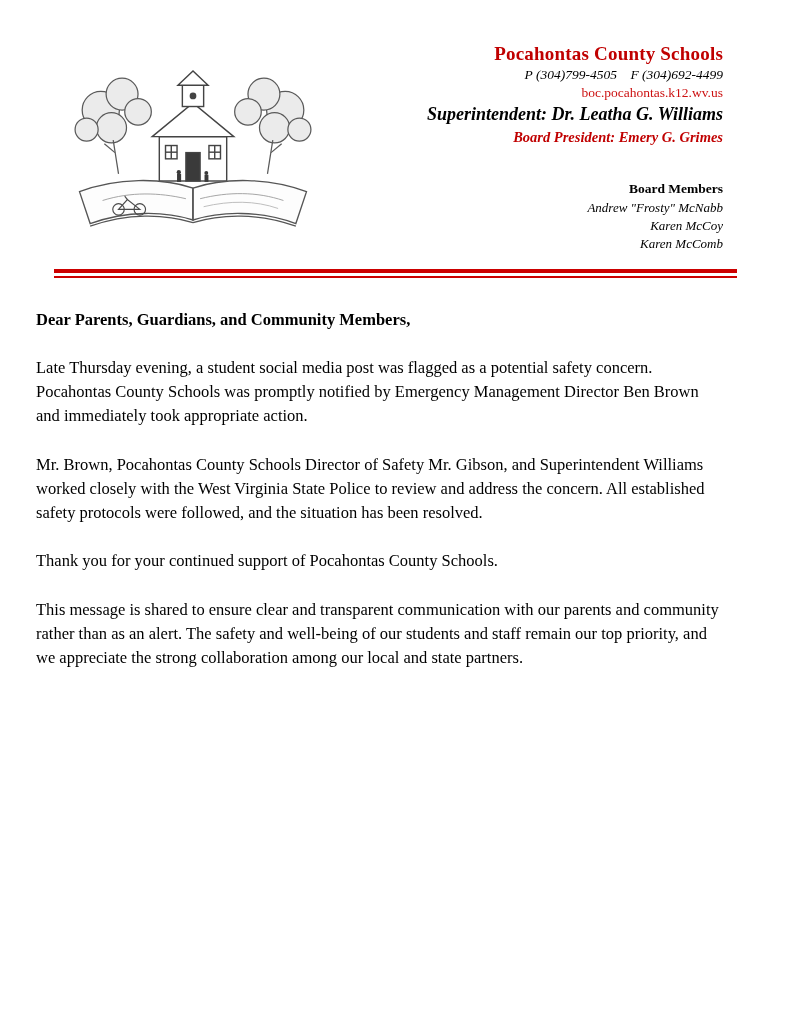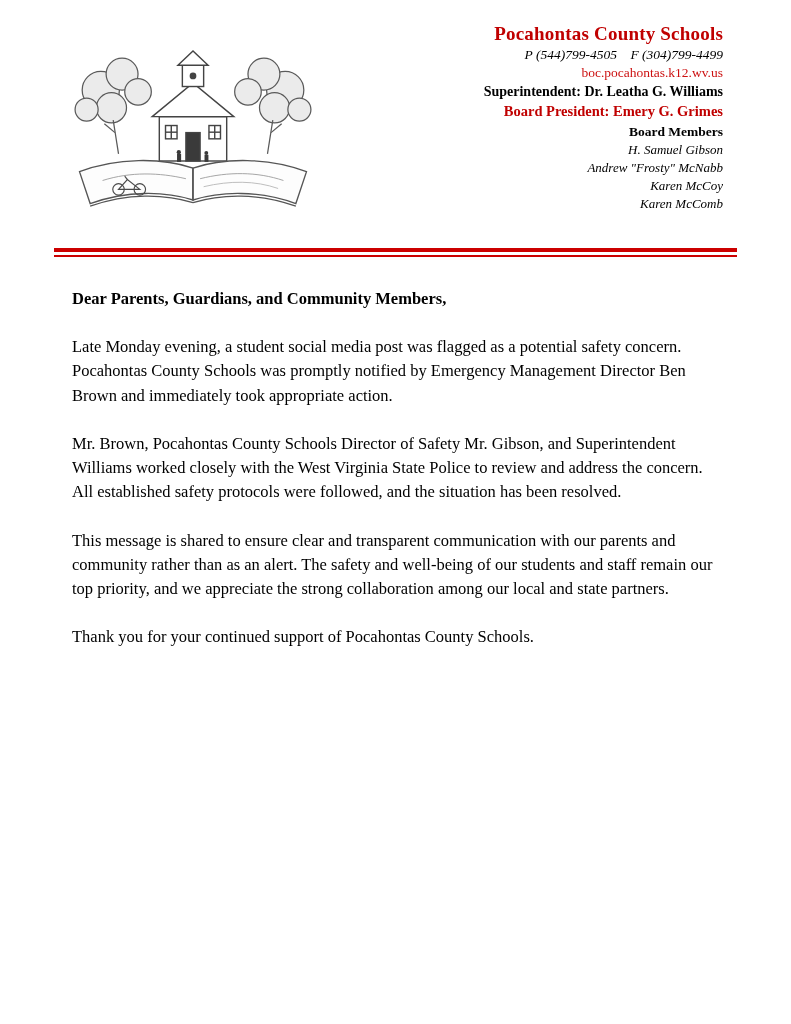--- a/index.html
+++ b/index.html
@@ -6,40 +6,40 @@
   * { margin: 0; padding: 0; box-sizing: border-box; }
   html, body { background: #ffffff; }
   body {
     width: 791px; height: 1024px;
     font-family: "Liberation Serif", serif;
     color: #000;
   }
   .page { width: 791px; height: 1024px; background: #fff; position: relative; overflow: hidden; }
 
   
-  .letterhead { display: flex; justify-content: space-between; align-items: flex-start; padding: 20px 68px 0 60px; gap: 40px; }
+  .letterhead { display: flex; justify-content: space-between; align-items: flex-start; padding: 40px 68px 0 60px; gap: 40px; }
   .logo { width: 266px; margin-top: 8px; flex: 0 0 auto; }
   .head-right { text-align: right; margin-top: 2px; }
   .org-name { font-size: 19px; font-weight: bold; color: var(--brand-red); letter-spacing: 0.2px; line-height: 1.25; }
   .addr { font-size: 13.5px; font-style: italic; line-height: 1.32; }
   .phone { white-space: pre; }
   .site { display: block; font-size: 13.5px; color: var(--link-red); text-decoration: none; line-height: 1.35; cursor: pointer; font-family: Liberation Serif, serif; }
-  .sup { font-size: 14px; font-weight: bold; line-height: 1.4; }
-  .bp  { font-size: 14.5px; font-weight: bold; color: var(--brand-red); line-height: 1.4; }
-  .bm-label { font-size: 13.5px; font-weight: bold; line-height: 1.45; }
+  .sup { font-size: 18px; font-weight: bold; line-height: 1.4; font-style: italic; }
+  .bp  { font-size: 14.5px; font-weight: bold; color: var(--brand-red); line-height: 1.4; font-style: italic; }
+  .bm-label { font-size: 13.5px; font-weight: bold; line-height: 1.45; margin-top: 32px; }
   .bm { font-size: 13px; font-style: italic; line-height: 1.38; }
 
   
   .rule { margin: 16px 54px 0 54px; }
   .rule-top { height: 4px; background: var(--rule-red); }
   .rule-gap { height: 3px; background: transparent; }
   .rule-bottom { height: 2px; background: var(--rule-red); }
 
   
-  .letter-body { padding: 30px 70px 0 72px; font-size: 16.5px; line-height: 1.47; }
+  .letter-body { padding: 30px 70px 0 36px; font-size: 16.5px; line-height: 1.47; }
   .letter-body p { margin-bottom: 24px; }
   .salutation { font-weight: bold; }
   .letter-body strong { font-weight: bold; }
 
   
   .logo svg { display: block; width: 100%; height: auto; }
 </style>
 </head>
 <body>
 
@@ -107,40 +107,39 @@
           <circle cx="66" cy="182" r="6.5"></circle>
           <circle cx="90" cy="182" r="6.5"></circle>
           <path d="M66 182 L 76 171 L 90 182 L 79 182 Z"></path>
           <line x1="76" y1="171" x2="73" y2="167"></line>
         </g>
       </svg>
     </div>
 
     <div class="head-right">
       <div class="org-name">Pocahontas County Schools</div>
-      <div class="addr phone">P (544)799-4505    F (304)799-4499</div>
+      <div class="addr phone">P (304)799-4505    F (304)692-4499</div>
       <a class="site">boc.pocahontas.k12.wv.us</a>
       <div class="sup">Superintendent: Dr. Leatha G. Williams</div>
       <div class="bp">Board President: Emery G. Grimes</div>
       <div class="bm-label">Board Members</div>
-      <div class="bm">H. Samuel Gibson</div>
       <div class="bm">Andrew "Frosty" McNabb</div>
       <div class="bm">Karen McCoy</div>
       <div class="bm">Karen McComb</div>
     </div>
 
   </header>
 
   <div class="rule">
     <div class="rule-top"></div>
     <div class="rule-gap"></div>
     <div class="rule-bottom"></div>
   </div>
 
   <main class="letter-body">
     <p class="salutation">Dear Parents, Guardians, and Community Members,</p>
-    <p>Late Monday evening, a student social media post was flagged as a potential safety concern. Pocahontas County Schools was promptly notified by Emergency Management Director Ben Brown and immediately took appropriate action.</p>
+    <p>Late Thursday evening, a student social media post was flagged as a potential safety concern. Pocahontas County Schools was promptly notified by Emergency Management Director Ben Brown and immediately took appropriate action.</p>
     <p>Mr. Brown, Pocahontas County Schools Director of Safety Mr. Gibson, and Superintendent Williams worked closely with the West Virginia State Police to review and address the concern. All established safety protocols were followed, and the situation has been resolved.</p>
+    <p>Thank you for your continued support of Pocahontas County Schools.</p>
     <p>This message is shared to ensure clear and transparent communication with our parents and community rather than as an alert. The safety and well-being of our students and staff remain our top priority, and we appreciate the strong collaboration among our local and state partners.</p>
-    <p>Thank you for your continued support of Pocahontas County Schools.</p>
   </main>
 
 </div>
 
 </body></html>

